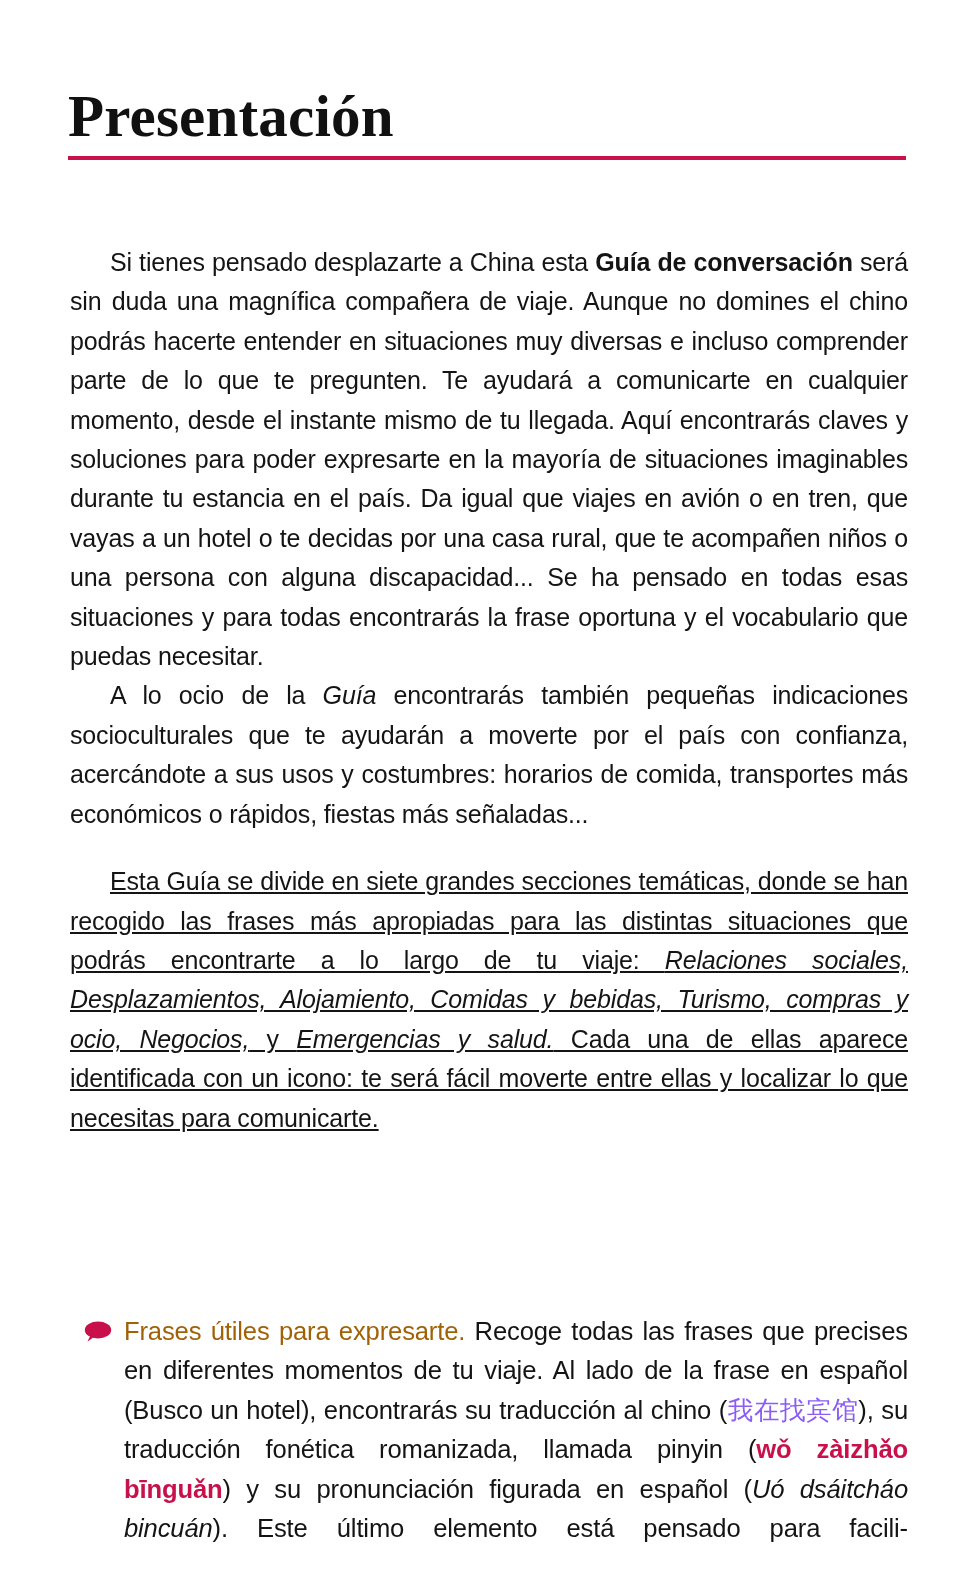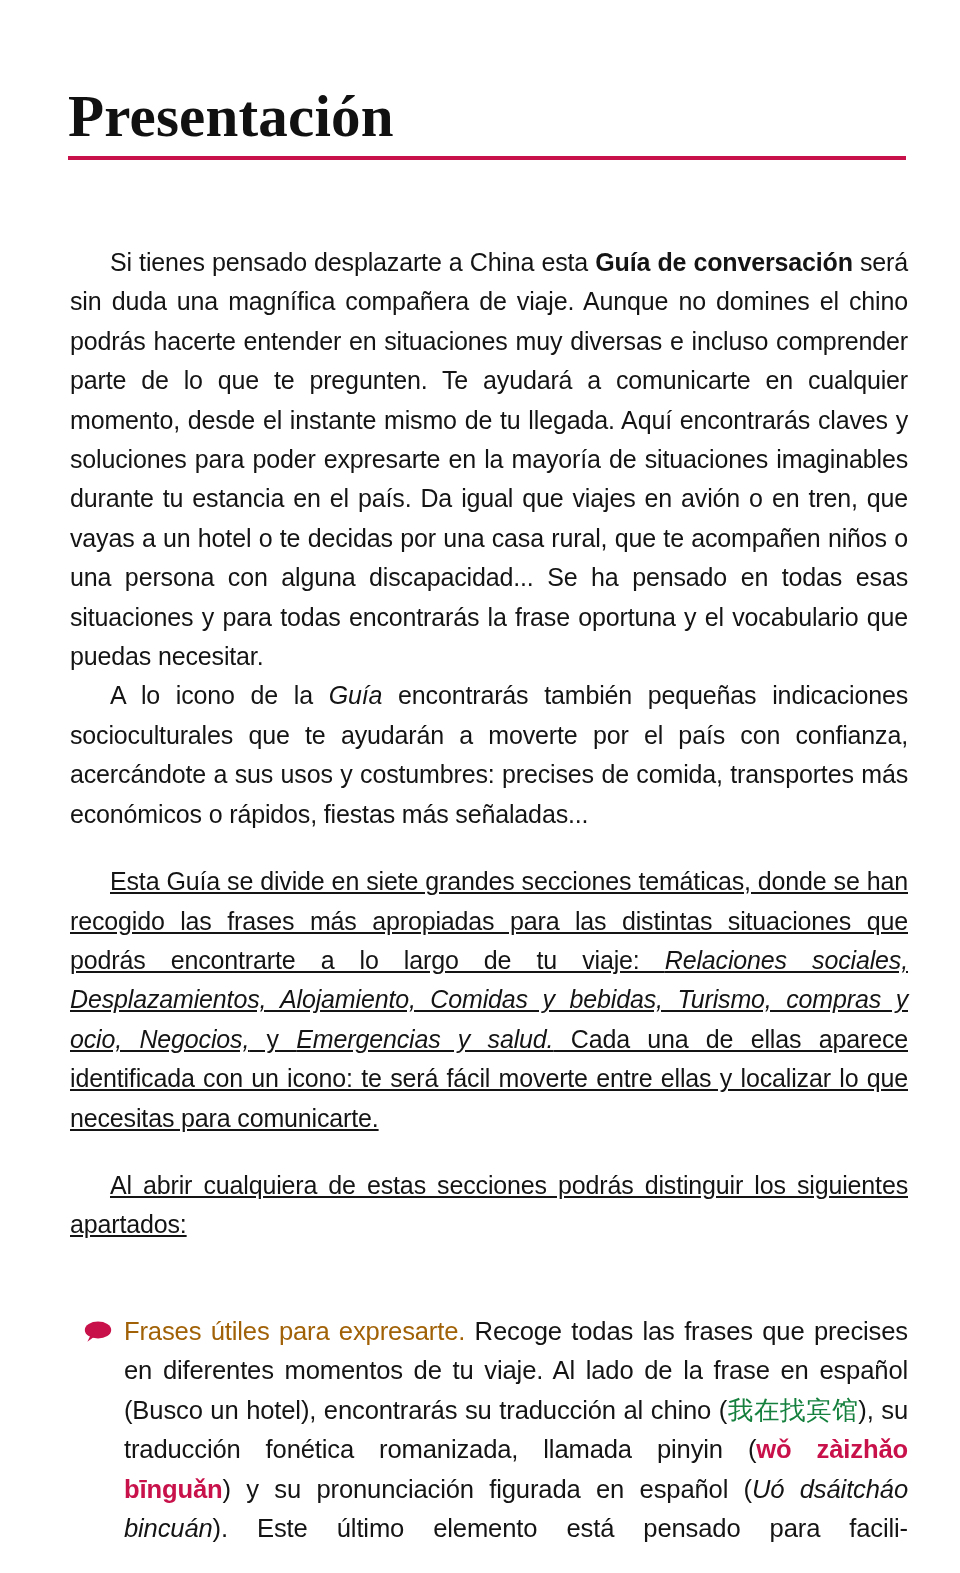--- a/index.html
+++ b/index.html
@@ -98,21 +98,21 @@
     top: 9px;
     width: 30px;
     height: 21px;
     display: block;
   }
   .bullet-lead {
     color: #a16207;
     font-weight: 400;
   }
   .accent-cn {
-    color: #15803d;
+    color: #8b5cf6;
   }
   .accent-pinyin {
     color: #C8114B;
     font-weight: 700;
   }
   .cjk {
     font-family: "DejaVu Sans", "Liberation Sans", sans-serif;
   }
 
   
@@ -129,25 +129,24 @@
 
   <div class="title-block">
     <h1 class="page-title">Presentación</h1>
     <div class="title-rule"></div>
   </div>
 
   <div class="body-copy">
 
     <p><span>Si tienes pensado desplazarte a China esta </span><b>Guía de conversación</b><span> será sin duda una magnífica compañera de viaje. Aunque no domines el chino podrás hacerte entender en situaciones muy diversas e incluso comprender parte de lo que te pregunten. Te ayudará a comunicarte en cualquier momento, desde el instante mismo de tu llegada. Aquí encontrarás claves y soluciones para poder expresarte en la mayoría de situaciones imaginables durante tu estancia en el país. Da igual que viajes en avión o en tren, que vayas a un hotel o te decidas por una casa rural, que te acompañen niños o una persona con alguna discapacidad... Se ha pensado en todas esas situaciones y para todas encontrarás la frase oportuna y el vocabulario que puedas necesitar.</span></p>
 
-    <p><span>A lo icono de la </span><i>Guía</i><span> encontrarás también pequeñas indicaciones socioculturales que te ayudarán a moverte por el país con confianza, acercándote a sus usos y costumbres: precises de comida, transportes más económicos o rápidos, fiestas más señaladas...</span></p>
+    <p><span>A lo ocio de la </span><i>Guía</i><span> encontrarás también pequeñas indicaciones socioculturales que te ayudarán a moverte por el país con confianza, acercándote a sus usos y costumbres: horarios de comida, transportes más económicos o rápidos, fiestas más señaladas...</span></p>
 
     <p class="gap-before"><span>Esta Guía se divide en siete grandes secciones temáticas, donde se han recogido las frases más apropiadas para las distintas situaciones que podrás encontrarte a lo largo de tu viaje: </span><i>Relaciones sociales, Desplazamientos, Alojamiento, Comidas y bebidas, Turismo, compras y ocio, Negocios,</i><span> y </span><i>Emergencias y salud.</i><span> Cada una de ellas aparece identificada con un icono: te será fácil moverte entre ellas y localizar lo que necesitas para comunicarte.</span></p>
 
-    <p class="gap-before"><span>Al abrir cualquiera de estas secciones podrás distinguir los siguientes apartados:</span></p>
 
   </div>
 
   <div class="bullet-item">
     <div class="bullet-row just">
 
       <svg class="bubble-icon" viewBox="0 0 30 21" aria-hidden="true">
         <ellipse cx="16" cy="9" rx="13.2" ry="8.4" fill="#C8114B"></ellipse>
         <path d="M8.5 14.2 L11.8 16.0 L5.4 20.8 Z" fill="#C8114B"></path>
       </svg>

